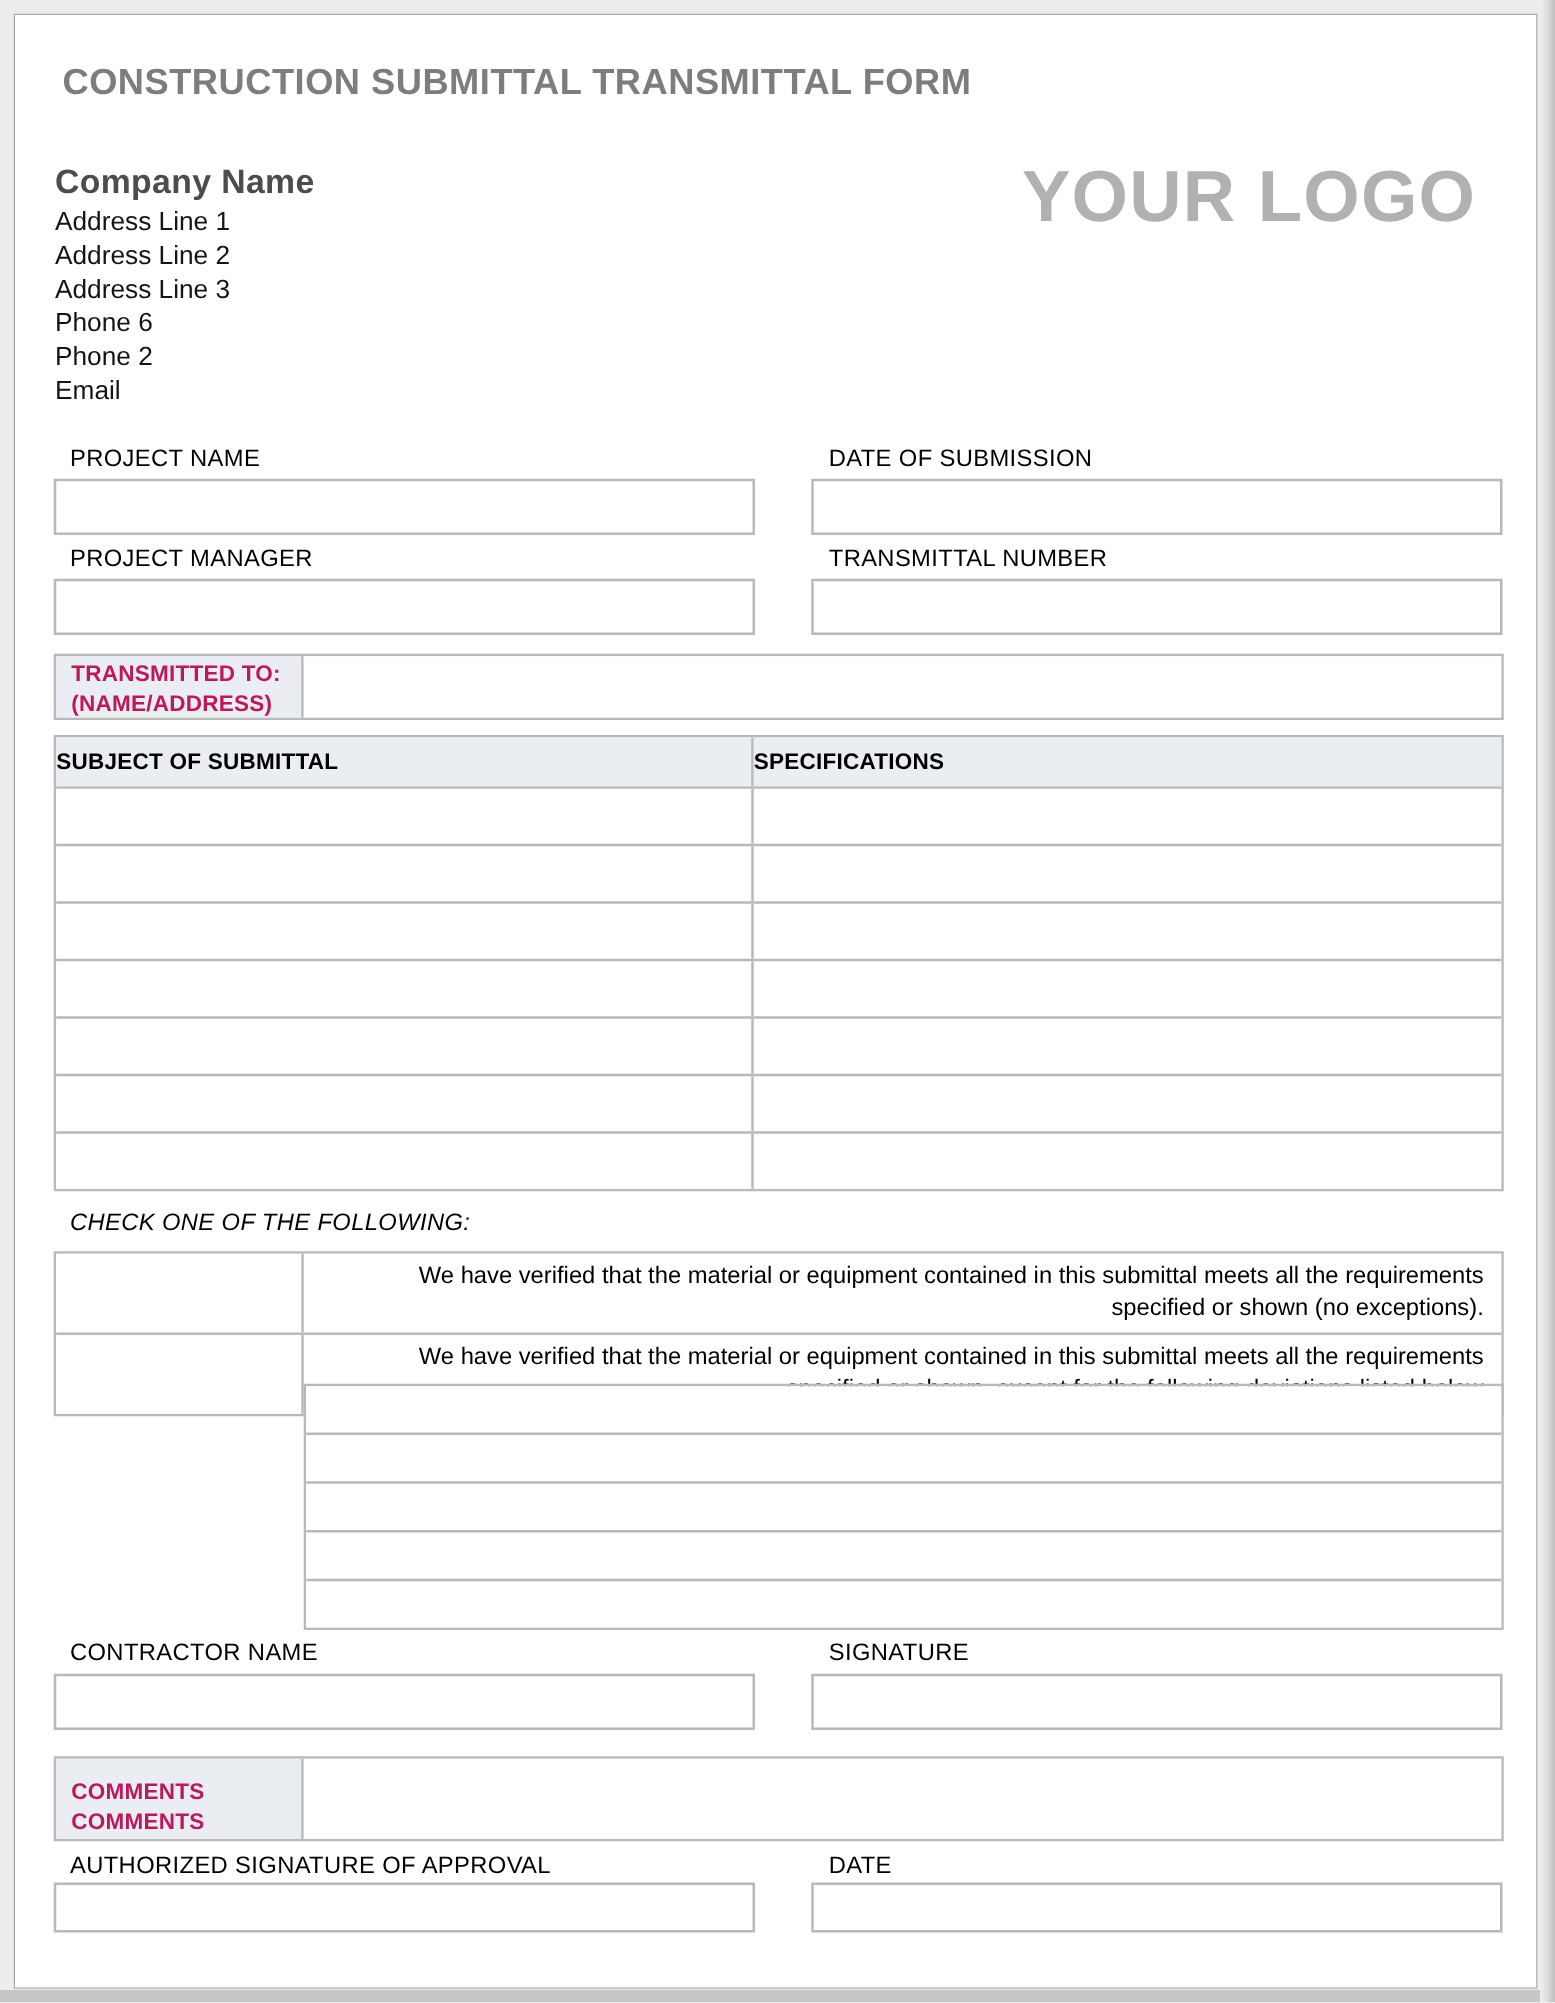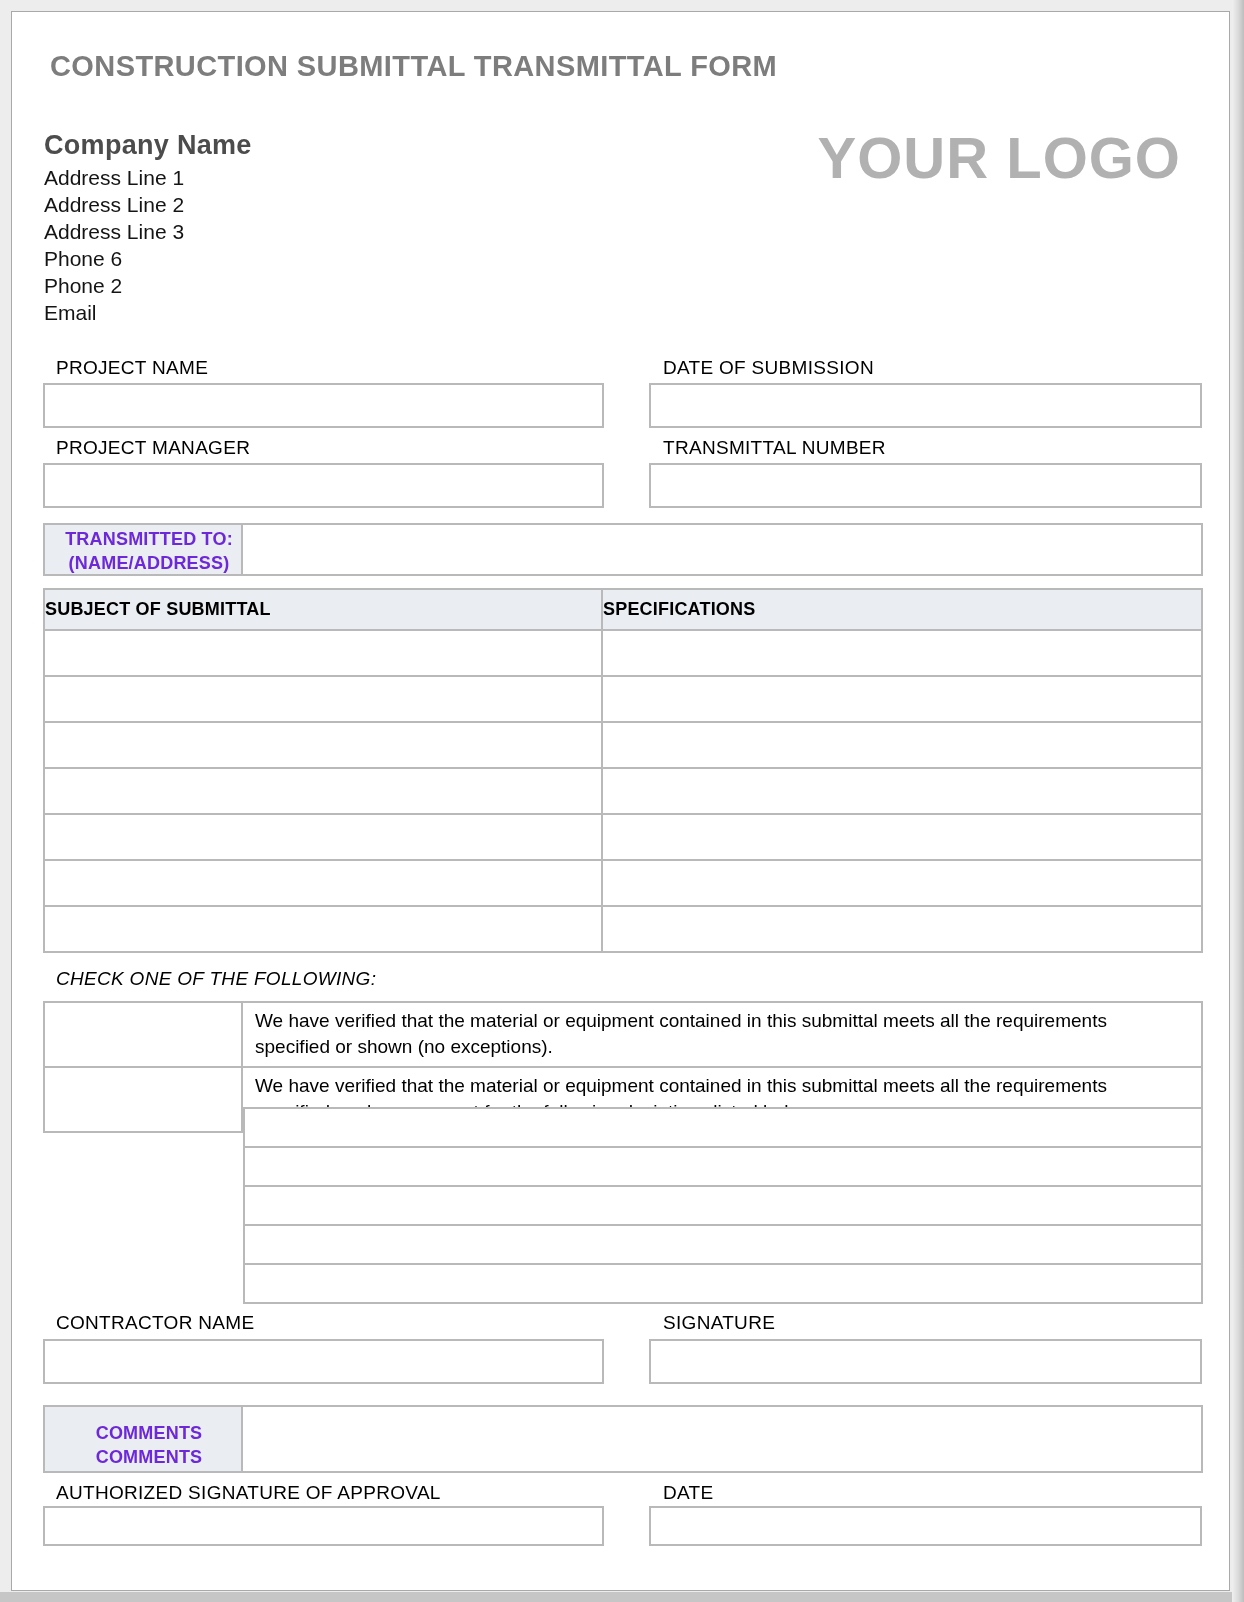--- a/index.html
+++ b/index.html
@@ -51,22 +51,22 @@
   .col-r{left:637px;width:553px;}
   .lab-l{left:44px;}
   .lab-r{left:651px;}
   
   .hdr-row{
     position:absolute;left:31px;width:1160px;
     border:2px solid #b9b9b9;box-sizing:border-box;display:flex;background:#fff;
   }
   .hdr-cell{
     width:198px;flex:0 0 198px;background:#eaedf2;border-right:2px solid #b9b9b9;
-    font-size:18px;font-weight:bold;color:#6d28d9;line-height:24px;
-    padding:2px 0 0 12px;box-sizing:border-box;letter-spacing:.2px;text-align:center;
+    font-size:18px;font-weight:bold;color:#be185d;line-height:24px;
+    padding:2px 0 0 12px;box-sizing:border-box;letter-spacing:.2px;
   }
   .hdr-rest{flex:1;background:#fff;}
   
   .s-table{
     position:absolute;left:31px;top:576px;width:1160px;
     border:2px solid #b9b9b9;box-sizing:border-box;
   }
   .s-hrow{display:flex;height:39px;background:#eaedf2;}
   .s-row{display:flex;height:44px;border-top:2px solid #b9b9b9;background:#fff;}
   .s-c1{width:558px;flex:0 0 558px;border-right:2px solid #b9b9b9;box-sizing:border-box;}
@@ -78,21 +78,21 @@
   
   .chk-table{
     position:absolute;left:31px;top:989px;width:1160px;
     border:2px solid #b9b9b9;box-sizing:border-box;
   }
   .chk-row{display:flex;background:#fff;}
   .chk-row + .chk-row{border-top:2px solid #b9b9b9;}
   .chk-box{width:198px;flex:0 0 198px;border-right:2px solid #b9b9b9;box-sizing:border-box;}
   .chk-text{
     flex:1;font-size:19px;color:#000;line-height:26px;
-    padding:5px 14px 6px 12px;box-sizing:border-box;
+    padding:5px 14px 6px 12px;box-sizing:border-box;text-align:right;
   }
   .chk-text span{display:inline-block;max-width:880px;}
   .dev-block{
     position:absolute;left:231px;top:1095px;width:960px;
     border:2px solid #b9b9b9;box-sizing:border-box;
   }
   .dev-row{height:37px;background:#fff;}
   .dev-row + .dev-row{border-top:2px solid #b9b9b9;}
 </style>
 </head>

